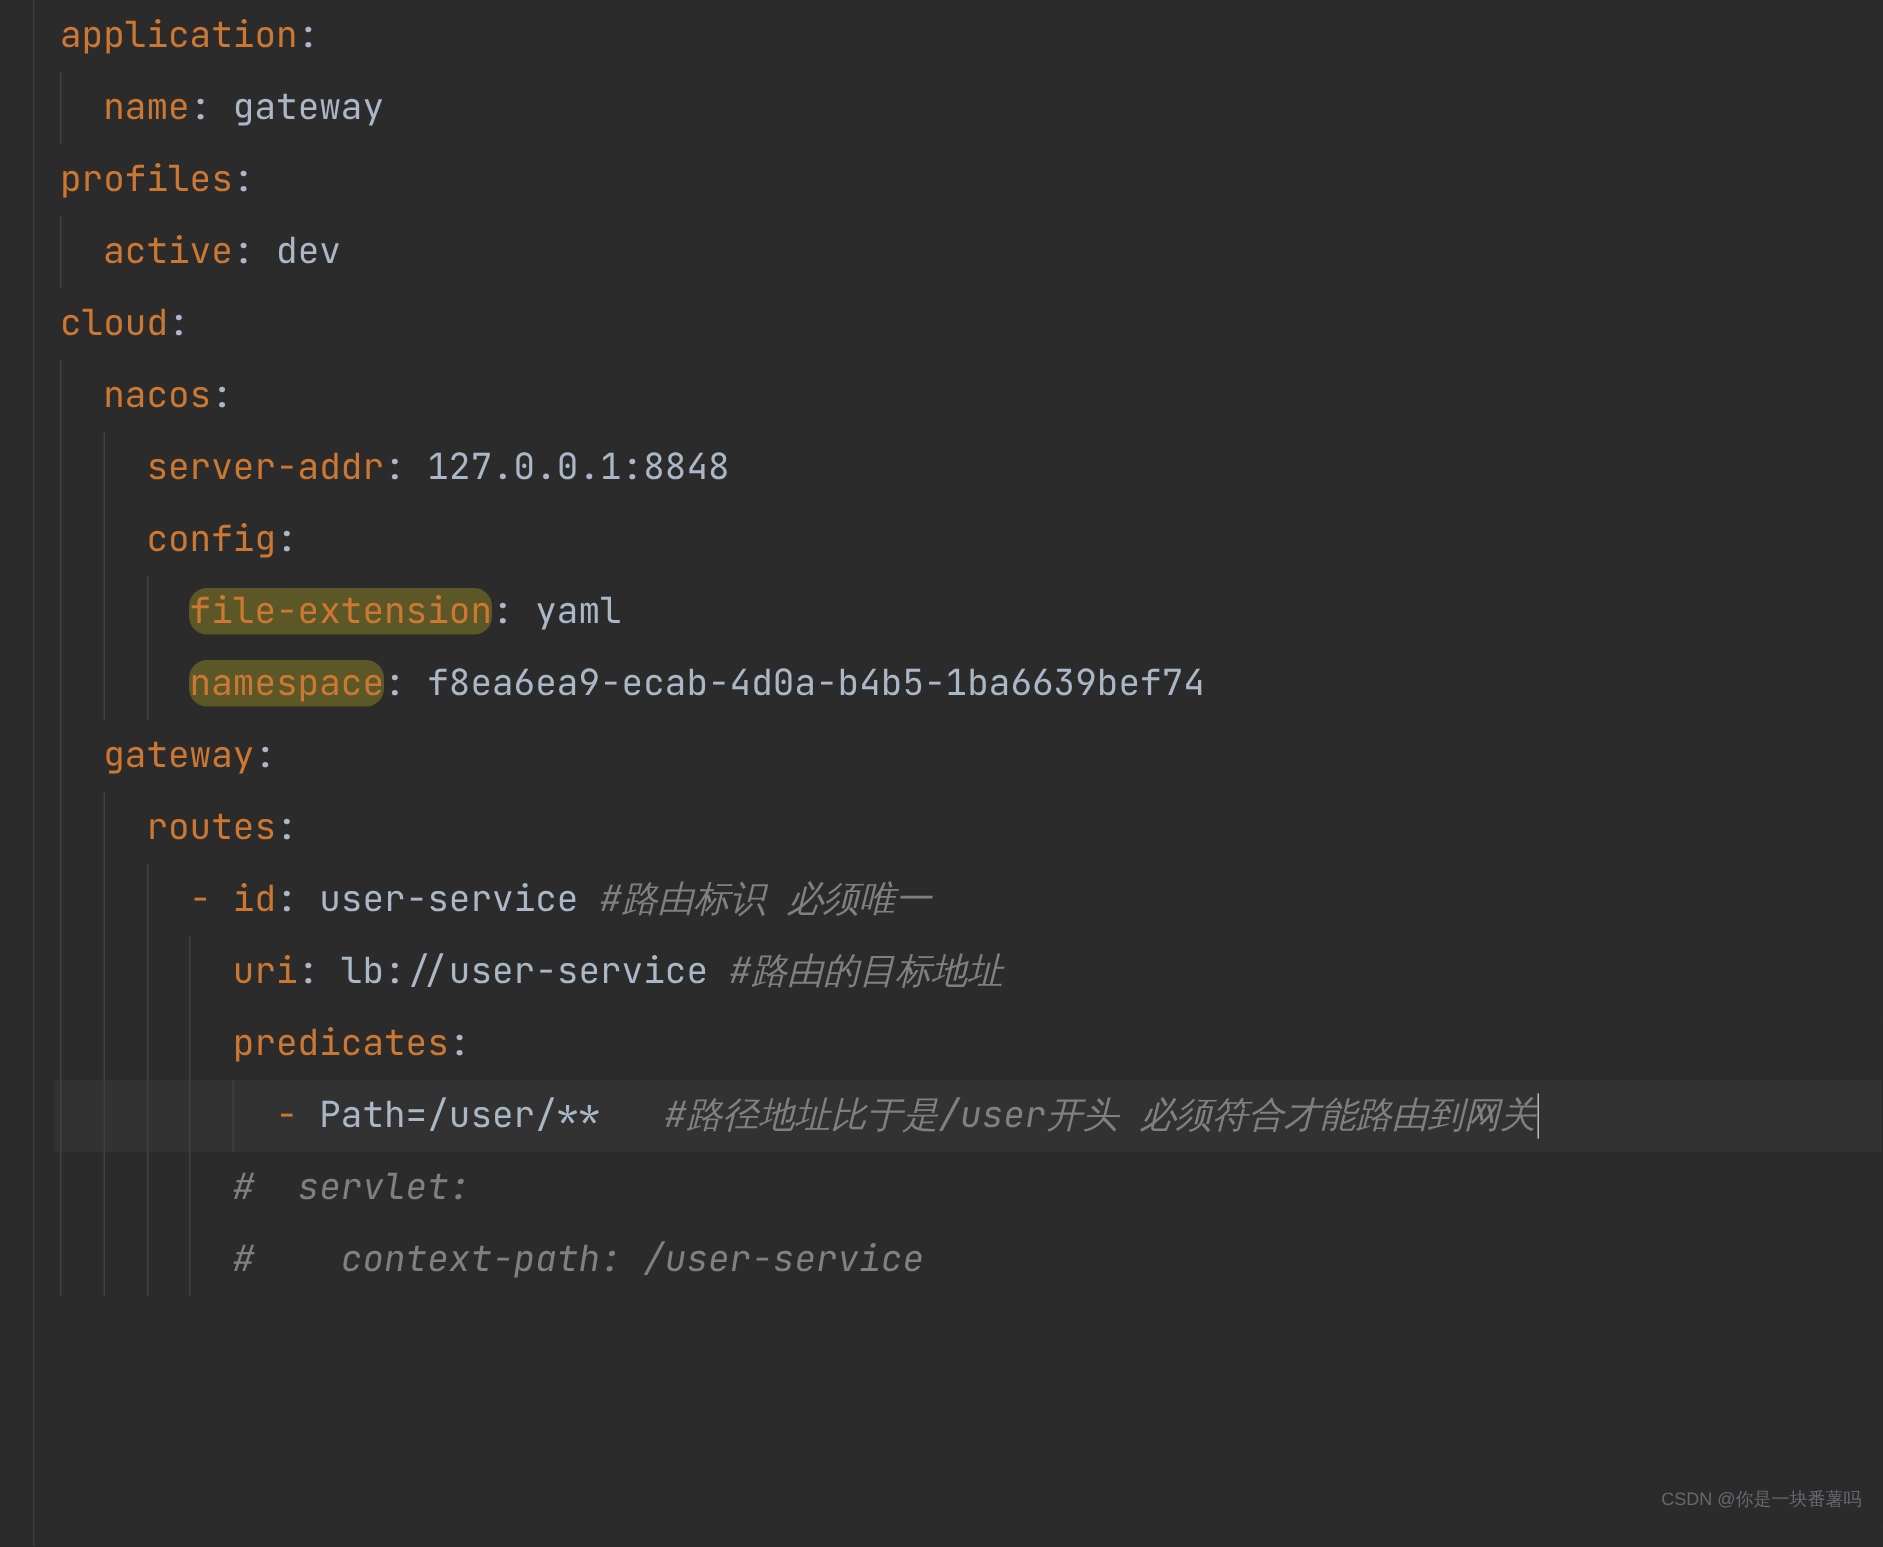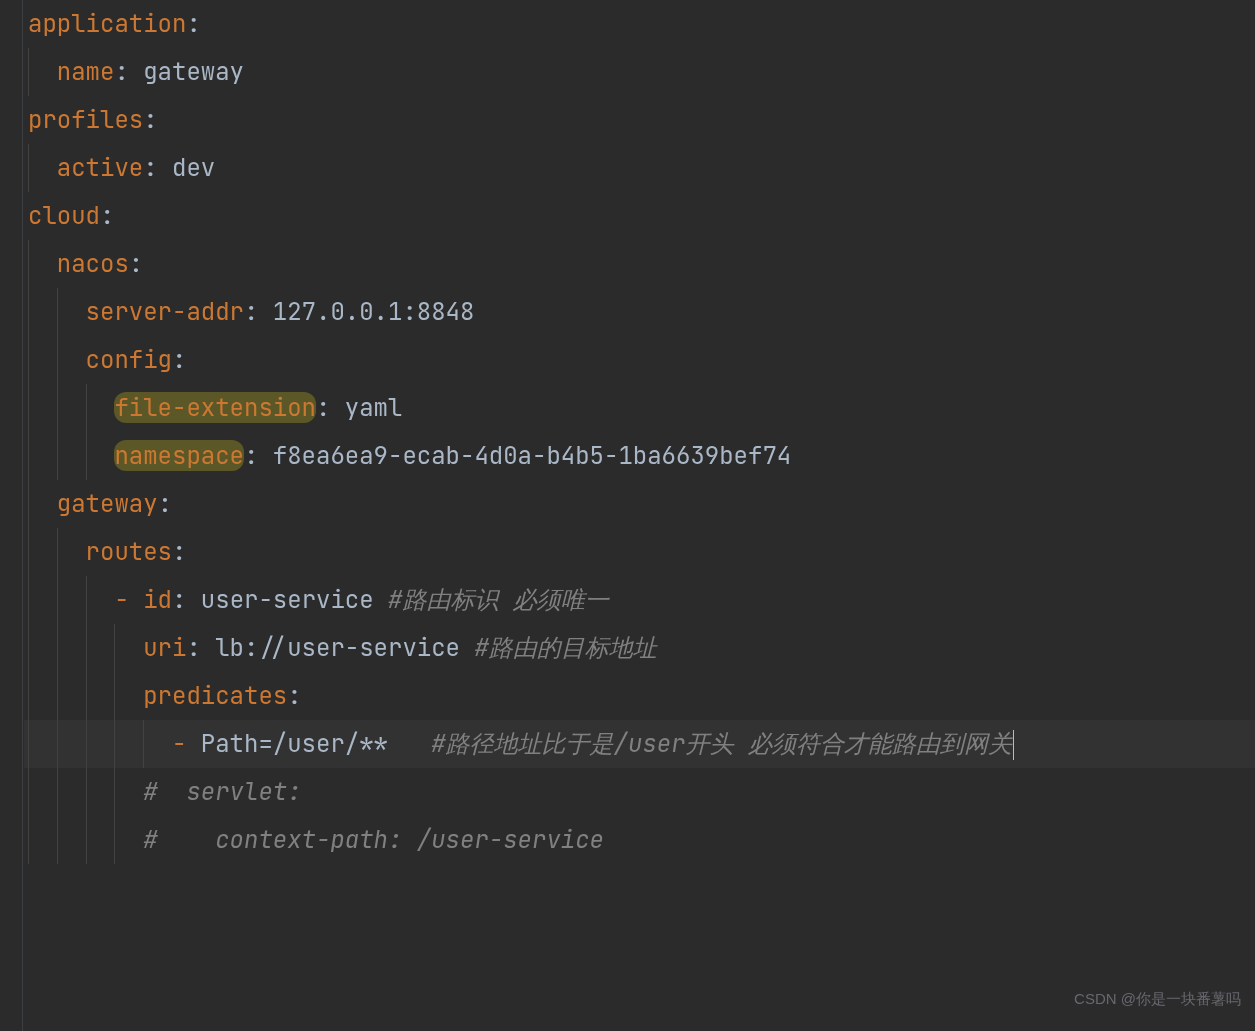--- a/index.html
+++ b/index.html
@@ -10,34 +10,34 @@
     font-family:"JetBrains Mono","Fira Code","Consolas","Menlo",monospace;
     font-size:24px;
     line-height:48px;
     color:#a9b7c6;
     white-space:pre;
   }
   .gutter{
     position:absolute;left:0;top:0;bottom:0;width:22px;
     border-right:1px solid #3c3f41;
   }
-  .code{position:absolute;left:24px;top:0;right:0}
+  .code{position:absolute;left:36px;top:0;right:0}
   .line{position:relative;height:48px;padding-left:4px}
   .line.cursorline{background:#323232}
   .guides{position:absolute;left:0;top:0;bottom:0;pointer-events:none}
   .guide{position:absolute;top:0;bottom:0;width:0;border-left:1px solid #40433f}
   .key{color:#cc7832}
   .val{color:#a9b7c6}
   .comment{color:#808080;font-style:italic}
   .dash{color:#cc7832}
   .hl{background:#5b5727;border-radius:12px}
   .watermark{
     position:absolute;right:14px;bottom:8px;
     font-family:Arial,Helvetica,sans-serif;
-    font-size:15px;color:#6c6f75;opacity:.9;
+    font-size:12px;color:#6c6f75;opacity:.9;
   }
   .caret{
     display:inline-block;width:1px;height:30px;
     background:#bbbbbb;vertical-align:middle;margin-left:1px;
   }
 </style>
 </head>
 <body>
 
 <div class="editor">

